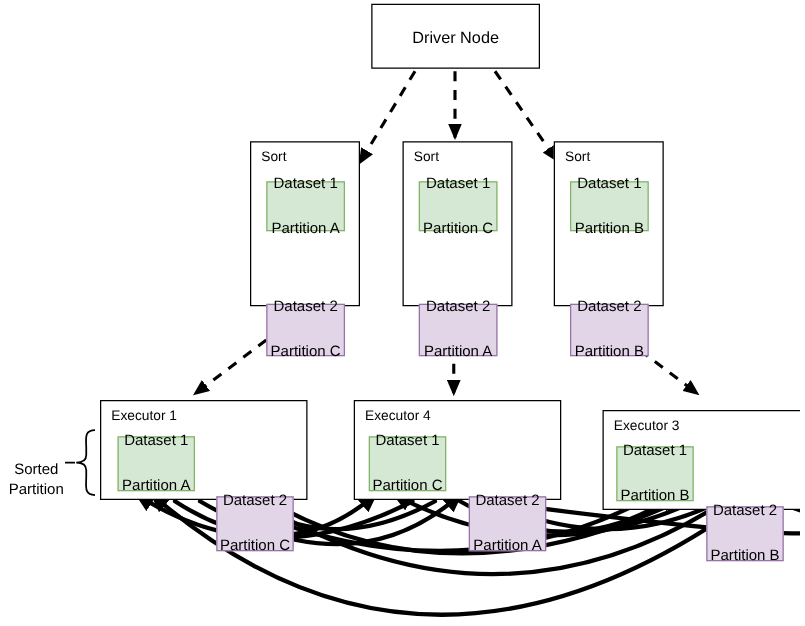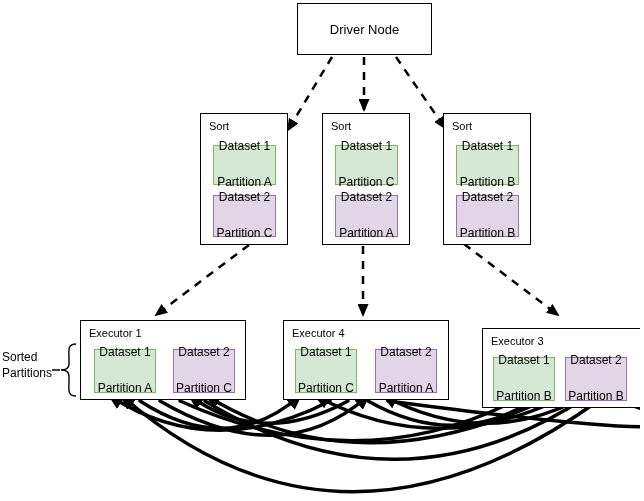--- a/index.html
+++ b/index.html
@@ -9,23 +9,23 @@
   }
   .box{position:absolute;background:#fff;border:1.5px solid #000;box-sizing:border-box;}
   .driver{display:flex;align-items:center;justify-content:center;font-size:13px;}
   .node-title{position:absolute;top:6px;left:8px;font-size:11px;}
   .cell{
     position:absolute;box-sizing:border-box;display:flex;flex-direction:column;
     align-items:center;justify-content:center;text-align:right;
     font-size:12px;line-height:1.32;gap:20px;
   }
   .d1{background:var(--dataset1_fill,#d5e8d4);border:1.5px solid var(--dataset1_border,#82b366);}
-  .d2{background:var(--dataset2_fill,#e1d5e7);border:1.5px solid var(--dataset2_border,#9673a6);}
+  .d2{background:var(--dataset2_fill,#e1d5e7);border:1.5px solid var(--dataset2_border,#9673a6);margin-top:48px;}
   .side-label{
-    position:absolute;left:2px;top:349px;width:54px;
+    position:absolute;left:2px;top:367px;width:54px;text-align:center;
     font-size:12px;line-height:1.35;
   }
   svg.layer{position:absolute;left:0;top:0;width:644px;height:501px;pointer-events:none;}
   .dashed{fill:none;stroke:#000;stroke-width:2.5;stroke-dasharray:8 7;marker-end:url(#arrowhead);}
   .bold{fill:none;stroke:#000;stroke-width:3.4;marker-end:url(#arrowhead-bold);stroke-linecap:round;}
   .brace{fill:none;stroke:#000;stroke-width:1.4;}
 </style>
 </head>
 <body>
 
@@ -134,16 +134,16 @@
       <span>Partition B</span>
     </div>
     <div class="cell d2" style="left:82px;top:28px;width:62px;height:44px;">
       <span>Dataset 2</span>
       <span>Partition B</span>
     </div>
   </div>
 
   <div class="side-label">
     <div>Sorted</div>
-    <div>Partitions</div>
+    <div>Partition</div>
   </div>
 
 </div>
 
 </body></html>

